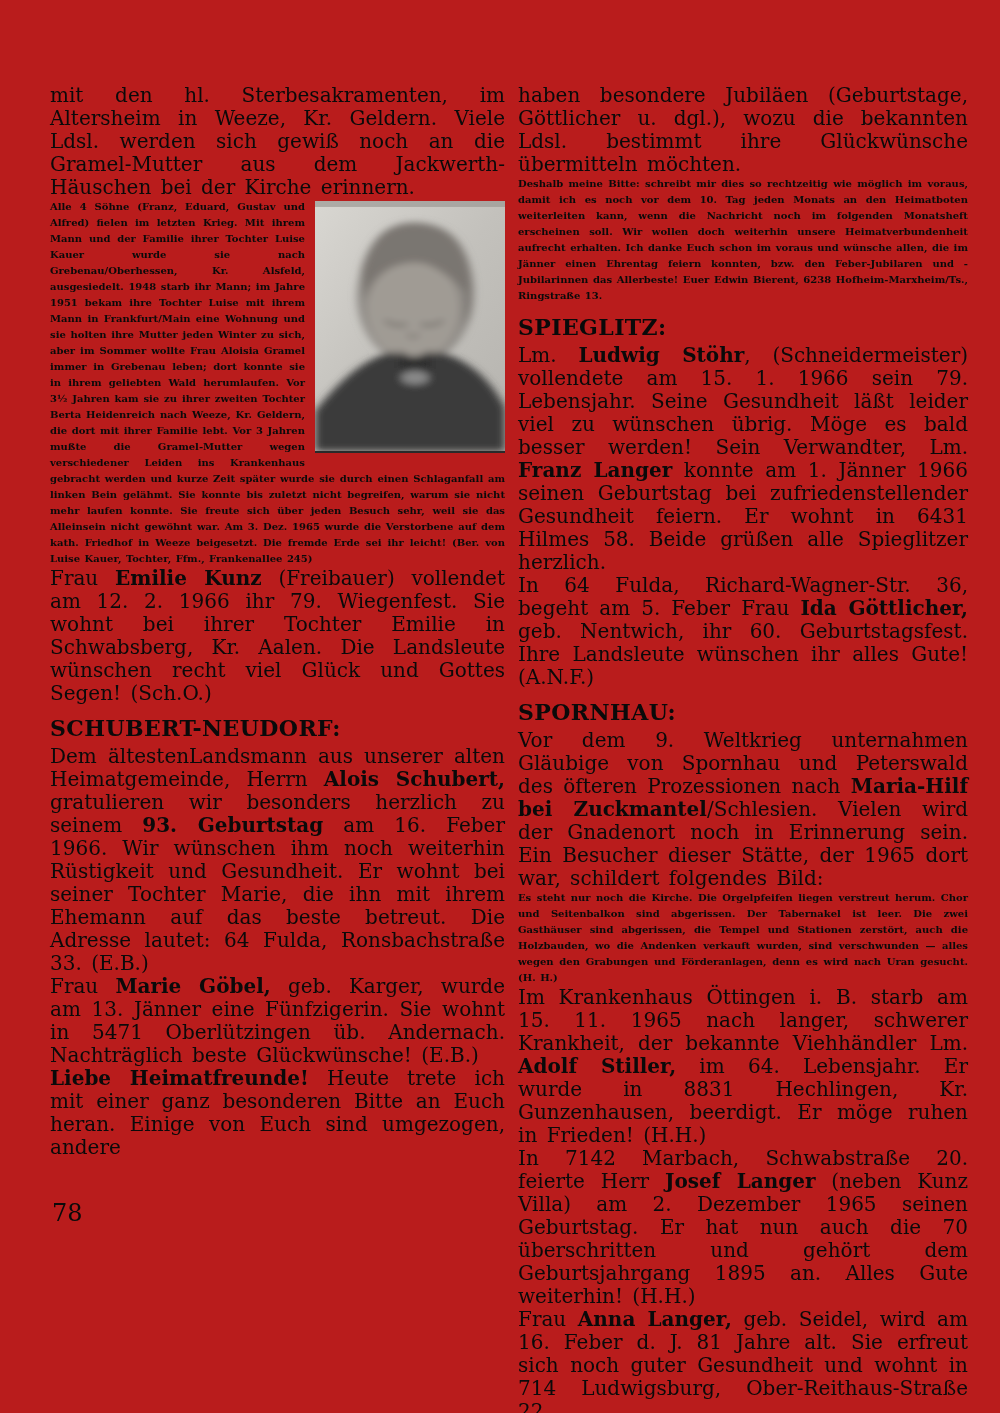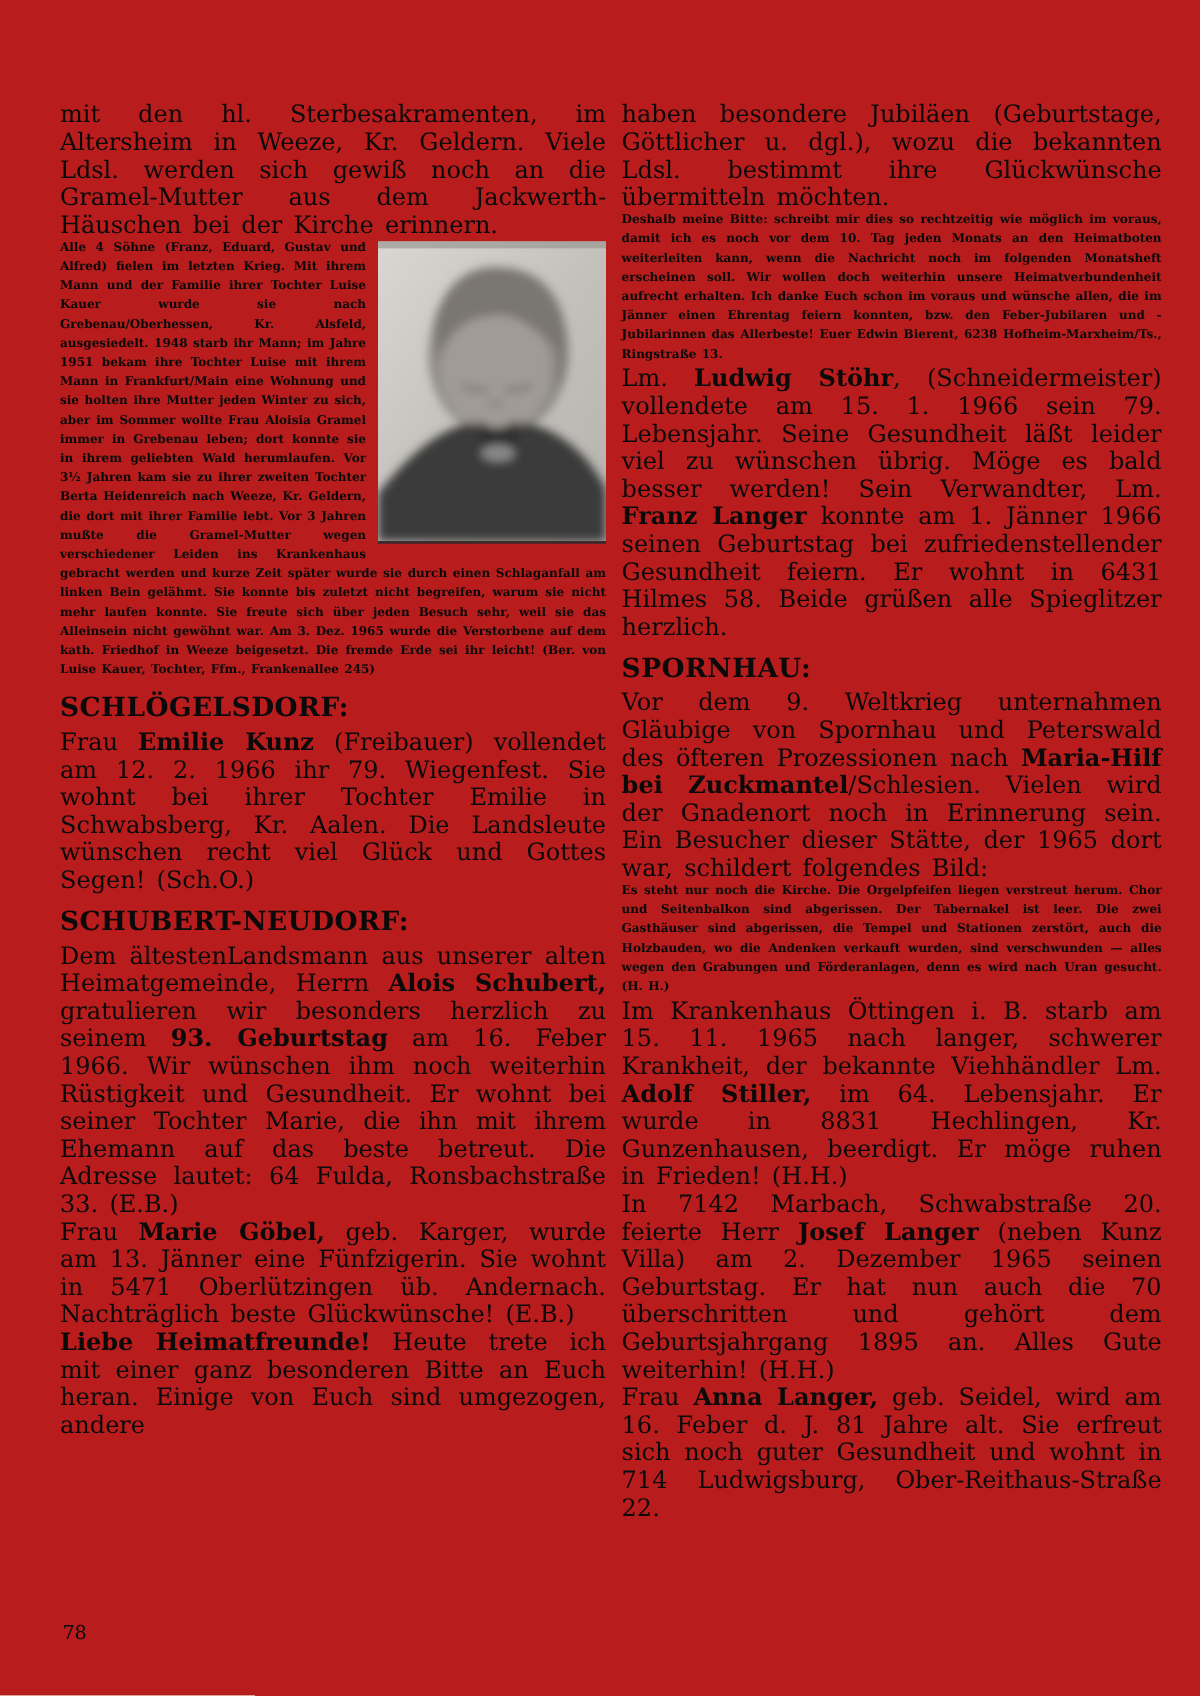--- a/index.html
+++ b/index.html
@@ -49,22 +49,22 @@
     height: 252px;
     margin: 2px 0 6px 10px;
     border-bottom: 2px solid #2a2a2a;
     box-sizing: border-box;
   }
   .photo-float svg { display: block; width: 100%; height: 100%; }
 
   .page-number {
     position: absolute;
     left: 52px;
-    top: 1348px;
-    font-size: 16px;
+    top: 1200px;
+    font-size: 24px;
     line-height: 26px;
     text-align: center;
   }
 </style>
 </head>
 <body>
 
 <div class="page">
   <div class="columns">
     <div class="col col-left">
@@ -91,31 +91,32 @@
         <path d="M84 150 Q98 164 116 150 L116 170 Q98 182 84 168 Z" fill="#2e2e2e"></path>
         <ellipse cx="100" cy="178" rx="14" ry="7" fill="#8a8a8a"></ellipse>
         <path d="M70 120 Q80 128 92 124" stroke="#6e6a66" stroke-width="3" fill="none"></path>
         <path d="M106 124 Q118 128 128 120" stroke="#6e6a66" stroke-width="3" fill="none"></path>
         <path d="M92 134 Q98 140 104 134" stroke="#7a7671" stroke-width="3" fill="none"></path>
       </g>
       <rect x="0" y="0" width="190" height="6" fill="#9b9994" opacity="0.7"></rect>
     </svg>
   </span>
 <span>Alle 4 Söhne (Franz, Eduard, Gustav und Alfred) fielen im letzten Krieg. Mit ihrem Mann und der Familie ihrer Tochter Luise Kauer wurde sie nach Grebenau/Oberhessen, Kr. Alsfeld, ausgesiedelt. 1948 starb ihr Mann; im Jahre 1951 bekam ihre Tochter Luise mit ihrem Mann in Frankfurt/Main eine Wohnung und sie holten ihre Mutter jeden Winter zu sich, aber im Sommer wollte Frau Aloisia Gramel immer in Grebenau leben; dort konnte sie in ihrem geliebten Wald herumlaufen. Vor 3½ Jahren kam sie zu ihrer zweiten Tochter Berta Heidenreich nach Weeze, Kr. Geldern, die dort mit ihrer Familie lebt. Vor 3 Jahren mußte die Gramel-Mutter wegen verschiedener Leiden ins Krankenhaus gebracht werden und kurze Zeit später wurde sie durch einen Schlaganfall am linken Bein gelähmt. Sie konnte bis zuletzt nicht begreifen, warum sie nicht mehr laufen konnte. Sie freute sich über jeden Besuch sehr, weil sie das Alleinsein nicht gewöhnt war. Am 3. Dez. 1965 wurde die Verstorbene auf dem kath. Friedhof in Weeze beigesetzt. Die fremde Erde sei ihr leicht! (Ber. von Luise Kauer, Tochter, Ffm., Frankenallee 245)</span></p>
-        <h2 class="heading"><span>SCHLÖGELSDORF:</span></h2>
         <p class="para"><span>Frau </span><span class="b">Emilie Kunz</span><span> (Freibauer) vollendet am 12. 2. 1966 ihr 79. Wiegenfest. Sie wohnt bei ihrer Tochter Emilie in Schwabsberg, Kr. Aalen. Die Landsleute wünschen recht viel Glück und Gottes Segen! (Sch.O.)</span></p>
         <h2 class="heading"><span>SCHUBERT-NEUDORF:</span></h2>
         <p class="para"><span>Dem ältestenLandsmann aus unserer alten Heimatgemeinde, Herrn </span><span class="b">Alois Schubert,</span><span> gratulieren wir besonders herzlich zu seinem </span><span class="b">93. Geburtstag</span><span> am 16. Feber 1966. Wir wünschen ihm noch weiterhin Rüstigkeit und Gesundheit. Er wohnt bei seiner Tochter Marie, die ihn mit ihrem Ehemann auf das beste betreut. Die Adresse lautet: 64 Fulda, Ronsbachstraße 33. (E.B.)</span></p>
         <p class="para"><span>Frau </span><span class="b">Marie Göbel,</span><span> geb. Karger, wurde am 13. Jänner eine Fünfzigerin. Sie wohnt in 5471 Oberlützingen üb. Andernach. Nachträglich beste Glückwünsche! (E.B.)</span></p>
         <p class="para"><span class="b">Liebe Heimatfreunde!</span><span> Heute trete ich mit einer ganz besonderen Bitte an Euch heran. Einige von Euch sind umgezogen, andere</span></p>
       </div>
     <div class="col col-right">
         <p class="para"><span>haben besondere Jubiläen (Geburtstage, Göttlicher u. dgl.), wozu die bekannten Ldsl. bestimmt ihre Glückwünsche übermitteln möchten.</span></p>
         <p class="small"><span>Deshalb meine Bitte: schreibt mir dies so rechtzeitig wie möglich im voraus, damit ich es noch vor dem 10. Tag jeden Monats an den Heimatboten weiterleiten kann, wenn die Nachricht noch im folgenden Monatsheft erscheinen soll. Wir wollen doch weiterhin unsere Heimatverbundenheit aufrecht erhalten. Ich danke Euch schon im voraus und wünsche allen, die im Jänner einen Ehrentag feiern konnten, bzw. den Feber-Jubilaren und -Jubilarinnen das Allerbeste! Euer </span><span class="b">Edwin Bierent,</span><span> 6238 Hofheim-Marxheim/Ts., Ringstraße 13.</span></p>
+        <h2 class="heading"><span>SPIEGLITZ:</span></h2>
         <p class="para"><span>Lm. </span><span class="b">Ludwig Stöhr</span><span>, (Schneidermeister) vollendete am 15. 1. 1966 sein 79. Lebensjahr. Seine Gesundheit läßt leider viel zu wünschen übrig. Möge es bald besser werden! Sein Verwandter, Lm. </span><span class="b">Franz Langer</span><span> konnte am 1. Jänner 1966 seinen Geburtstag bei zufriedenstellender Gesundheit feiern. Er wohnt in 6431 Hilmes 58. Beide grüßen alle Spieglitzer herzlich.</span></p>
+        <p class="para"><span>In 64 Fulda, Richard-Wagner-Str. 36, begeht am 5. Feber Frau </span><span class="b">Ida Göttlicher,</span><span> geb. Nentwich, ihr 60. Geburtstagsfest. Ihre Landsleute wünschen ihr alles Gute! (A.N.F.)</span></p>
         <h2 class="heading"><span>SPORNHAU:</span></h2>
         <p class="para"><span>Vor dem 9. Weltkrieg unternahmen Gläubige von Spornhau und Peterswald des öfteren Prozessionen nach </span><span class="b">Maria-Hilf bei Zuckmantel</span><span>/Schlesien. Vielen wird der Gnadenort noch in Erinnerung sein. Ein Besucher dieser Stätte, der 1965 dort war, schildert folgendes Bild:</span></p>
         <p class="small"><span>Es steht nur noch die Kirche. Die Orgelpfeifen liegen verstreut herum. Chor und Seitenbalkon sind abgerissen. Der Tabernakel ist leer. Die zwei Gasthäuser sind abgerissen, die Tempel und Stationen zerstört, auch die Holzbauden, wo die Andenken verkauft wurden, sind verschwunden — alles wegen den Grabungen und Förderanlagen, denn es wird nach Uran gesucht. (H. H.)</span></p>
         <p class="para"><span>Im Krankenhaus Öttingen i. B. starb am 15. 11. 1965 nach langer, schwerer Krankheit, der bekannte Viehhändler Lm. </span><span class="b">Adolf Stiller,</span><span> im 64. Lebensjahr. Er wurde in 8831 Hechlingen, Kr. Gunzenhausen, beerdigt. Er möge ruhen in Frieden! (H.H.)</span></p>
         <p class="para"><span>In 7142 Marbach, Schwabstraße 20. feierte Herr </span><span class="b">Josef Langer</span><span> (neben Kunz Villa) am 2. Dezember 1965 seinen Geburtstag. Er hat nun auch die 70 überschritten und gehört dem Geburtsjahrgang 1895 an. Alles Gute weiterhin! (H.H.)</span></p>
         <p class="para"><span>Frau </span><span class="b">Anna Langer,</span><span> geb. Seidel, wird am 16. Feber d. J. 81 Jahre alt. Sie erfreut sich noch guter Gesundheit und wohnt in 714 Ludwigsburg, Ober-Reithaus-Straße 22.</span></p>
       </div>
   </div>
   <div class="page-number">78</div>
 </div>

